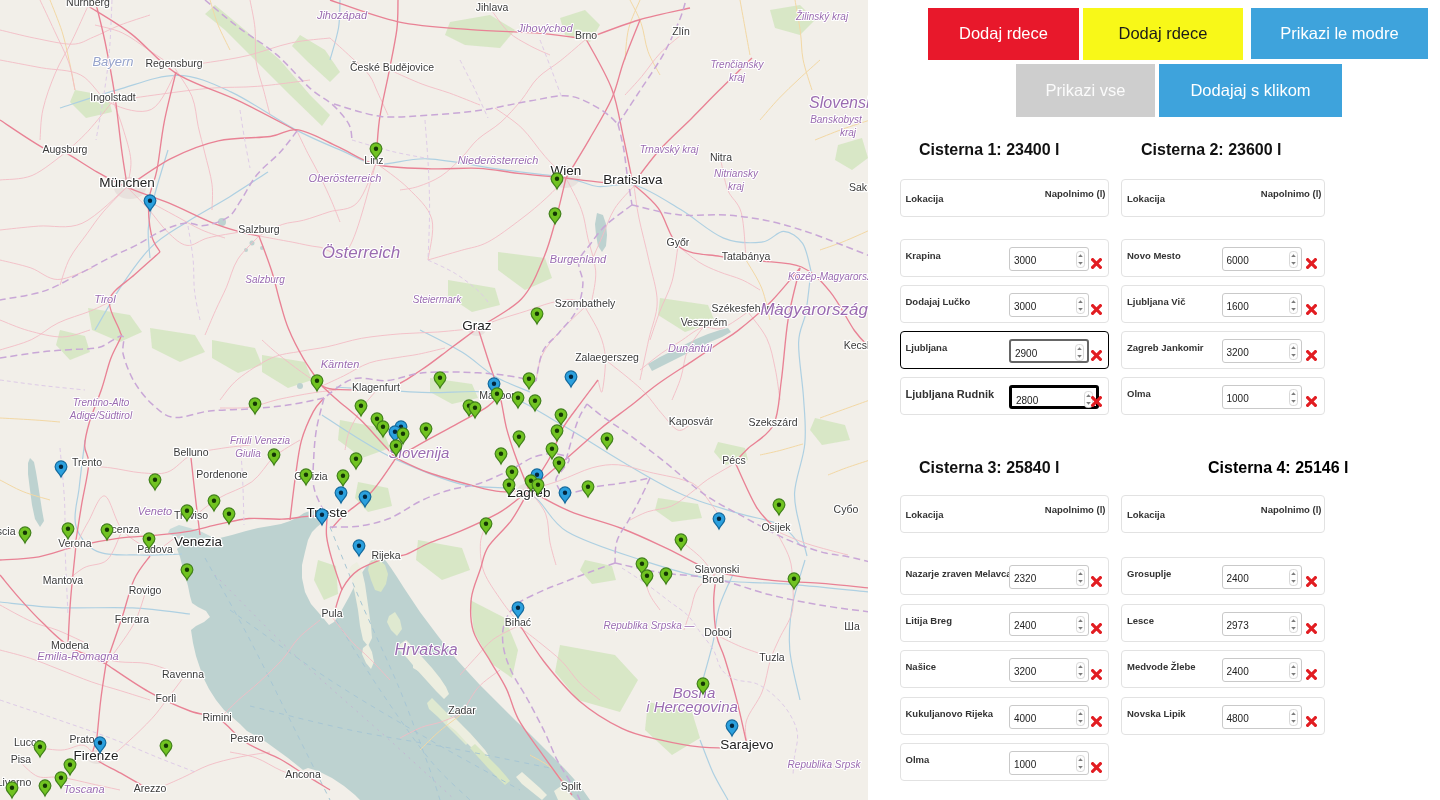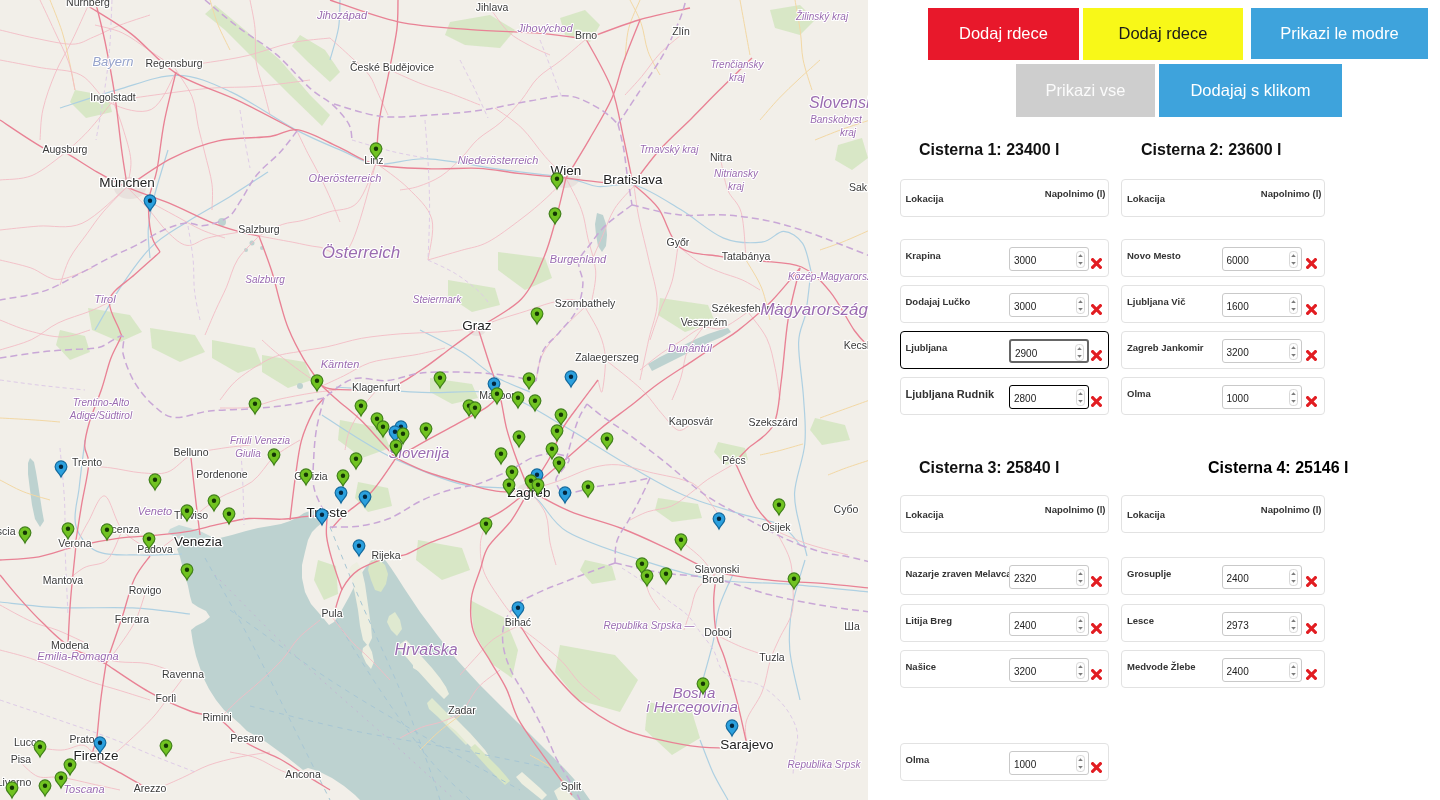--- a/index.html
+++ b/index.html
@@ -502,21 +502,21 @@
       </span>
       <span style="position:absolute;left:190.5px;top:14.5px;width:11px;height:11px;"><svg width="11" height="11" viewBox="0 0 11 11">
           <g fill="#e21d22">
             <rect x="-1.5" y="3.95" width="14" height="3.1" rx="0.4" transform="rotate(45 5.5 5.5)"></rect>
             <rect x="-1.5" y="3.95" width="14" height="3.1" rx="0.4" transform="rotate(-45 5.5 5.5)"></rect>
           </g>
         </svg></span>
     </div>
     <div style="position:absolute;left:899.5px;top:377px;width:209px;height:38px;border:1px solid #e2e2e2;border-radius:4px;background:#fff;box-sizing:border-box;">
       <span style="position:absolute;left:5px;top:9.5px;font-size:11px;font-weight:bold;color:#333;white-space:nowrap;">Ljubljana Rudnik</span>
-      <span style="position:absolute;left:108.5px;top:7px;width:80px;height:24px;border:1px solid #000000;border-radius:3px;background:#fff;box-sizing:border-box;">
+      <span style="position:absolute;left:108.5px;top:7px;width:90px;height:24px;border:3px solid #000000;border-radius:3px;background:#fff;box-sizing:border-box;">
         <span style="position:absolute;left:4px;top:7px;font-size:10px;color:#222;">2800</span>
         <span style="position:absolute;right:3px;top:2.5px;width:9px;height:17px;"><svg width="9" height="17" viewBox="0 0 9 17">
             <rect x="0.5" y="0.5" width="8" height="16" rx="3" fill="#fdfdfd" stroke="#cfcfcf" stroke-width="0.8"></rect>
             <path d="M4.5,3.2 L6.8,6 L2.2,6 Z" fill="#7a7a7a"></path>
             <path d="M4.5,13.8 L6.8,11 L2.2,11 Z" fill="#7a7a7a"></path>
           </svg></span>
       </span>
       <span style="position:absolute;left:190.5px;top:14.5px;width:11px;height:11px;"><svg width="11" height="11" viewBox="0 0 11 11">
           <g fill="#e21d22">
             <rect x="-1.5" y="3.95" width="14" height="3.1" rx="0.4" transform="rotate(45 5.5 5.5)"></rect>
@@ -644,20 +644,37 @@
             <path d="M4.5,13.8 L6.8,11 L2.2,11 Z" fill="#7a7a7a"></path>
           </svg></span>
       </span>
       <span style="position:absolute;left:190.5px;top:14.5px;width:11px;height:11px;"><svg width="11" height="11" viewBox="0 0 11 11">
           <g fill="#e21d22">
             <rect x="-1.5" y="3.95" width="14" height="3.1" rx="0.4" transform="rotate(45 5.5 5.5)"></rect>
             <rect x="-1.5" y="3.95" width="14" height="3.1" rx="0.4" transform="rotate(-45 5.5 5.5)"></rect>
           </g>
         </svg></span>
     </div>
+    <div style="position:absolute;left:899.5px;top:697px;width:209px;height:38px;border:1px solid #e2e2e2;border-radius:4px;background:#fff;box-sizing:border-box;">
+      <span style="position:absolute;left:5px;top:9.5px;font-size:9.5px;font-weight:bold;color:#333;white-space:nowrap;">Kukuljanovo Rijeka</span>
+      <span style="position:absolute;left:108.5px;top:7px;width:80px;height:24px;border:1px solid #c9c9c9;border-radius:3px;background:#fff;box-sizing:border-box;">
+        <span style="position:absolute;left:4px;top:7px;font-size:10px;color:#222;">4000</span>
+        <span style="position:absolute;right:3px;top:2.5px;width:9px;height:17px;"><svg width="9" height="17" viewBox="0 0 9 17">
+            <rect x="0.5" y="0.5" width="8" height="16" rx="3" fill="#fdfdfd" stroke="#cfcfcf" stroke-width="0.8"></rect>
+            <path d="M4.5,3.2 L6.8,6 L2.2,6 Z" fill="#7a7a7a"></path>
+            <path d="M4.5,13.8 L6.8,11 L2.2,11 Z" fill="#7a7a7a"></path>
+          </svg></span>
+      </span>
+      <span style="position:absolute;left:190.5px;top:14.5px;width:11px;height:11px;"><svg width="11" height="11" viewBox="0 0 11 11">
+          <g fill="#e21d22">
+            <rect x="-1.5" y="3.95" width="14" height="3.1" rx="0.4" transform="rotate(45 5.5 5.5)"></rect>
+            <rect x="-1.5" y="3.95" width="14" height="3.1" rx="0.4" transform="rotate(-45 5.5 5.5)"></rect>
+          </g>
+        </svg></span>
+    </div>
     <div style="position:absolute;left:899.5px;top:743px;width:209px;height:38px;border:1px solid #e2e2e2;border-radius:4px;background:#fff;box-sizing:border-box;">
       <span style="position:absolute;left:5px;top:9.5px;font-size:9.5px;font-weight:bold;color:#333;white-space:nowrap;">Olma</span>
       <span style="position:absolute;left:108.5px;top:7px;width:80px;height:24px;border:1px solid #c9c9c9;border-radius:3px;background:#fff;box-sizing:border-box;">
         <span style="position:absolute;left:4px;top:7px;font-size:10px;color:#222;">1000</span>
         <span style="position:absolute;right:3px;top:2.5px;width:9px;height:17px;"><svg width="9" height="17" viewBox="0 0 9 17">
             <rect x="0.5" y="0.5" width="8" height="16" rx="3" fill="#fdfdfd" stroke="#cfcfcf" stroke-width="0.8"></rect>
             <path d="M4.5,3.2 L6.8,6 L2.2,6 Z" fill="#7a7a7a"></path>
             <path d="M4.5,13.8 L6.8,11 L2.2,11 Z" fill="#7a7a7a"></path>
           </svg></span>
       </span>
@@ -712,13 +729,30 @@
             <path d="M4.5,13.8 L6.8,11 L2.2,11 Z" fill="#7a7a7a"></path>
           </svg></span>
       </span>
       <span style="position:absolute;left:184px;top:14.5px;width:11px;height:11px;"><svg width="11" height="11" viewBox="0 0 11 11">
           <g fill="#e21d22">
             <rect x="-1.5" y="3.95" width="14" height="3.1" rx="0.4" transform="rotate(45 5.5 5.5)"></rect>
             <rect x="-1.5" y="3.95" width="14" height="3.1" rx="0.4" transform="rotate(-45 5.5 5.5)"></rect>
           </g>
         </svg></span>
     </div>
+    <div style="position:absolute;left:1121px;top:697px;width:203.5px;height:38px;border:1px solid #e2e2e2;border-radius:4px;background:#fff;box-sizing:border-box;">
+      <span style="position:absolute;left:5px;top:9.5px;font-size:9.5px;font-weight:bold;color:#333;white-space:nowrap;">Novska Lipik</span>
+      <span style="position:absolute;left:99.5px;top:7px;width:80px;height:24px;border:1px solid #c9c9c9;border-radius:3px;background:#fff;box-sizing:border-box;">
+        <span style="position:absolute;left:4px;top:7px;font-size:10px;color:#222;">4800</span>
+        <span style="position:absolute;right:3px;top:2.5px;width:9px;height:17px;"><svg width="9" height="17" viewBox="0 0 9 17">
+            <rect x="0.5" y="0.5" width="8" height="16" rx="3" fill="#fdfdfd" stroke="#cfcfcf" stroke-width="0.8"></rect>
+            <path d="M4.5,3.2 L6.8,6 L2.2,6 Z" fill="#7a7a7a"></path>
+            <path d="M4.5,13.8 L6.8,11 L2.2,11 Z" fill="#7a7a7a"></path>
+          </svg></span>
+      </span>
+      <span style="position:absolute;left:184px;top:14.5px;width:11px;height:11px;"><svg width="11" height="11" viewBox="0 0 11 11">
+          <g fill="#e21d22">
+            <rect x="-1.5" y="3.95" width="14" height="3.1" rx="0.4" transform="rotate(45 5.5 5.5)"></rect>
+            <rect x="-1.5" y="3.95" width="14" height="3.1" rx="0.4" transform="rotate(-45 5.5 5.5)"></rect>
+          </g>
+        </svg></span>
+    </div>
 </div>
 
 </body></html>

